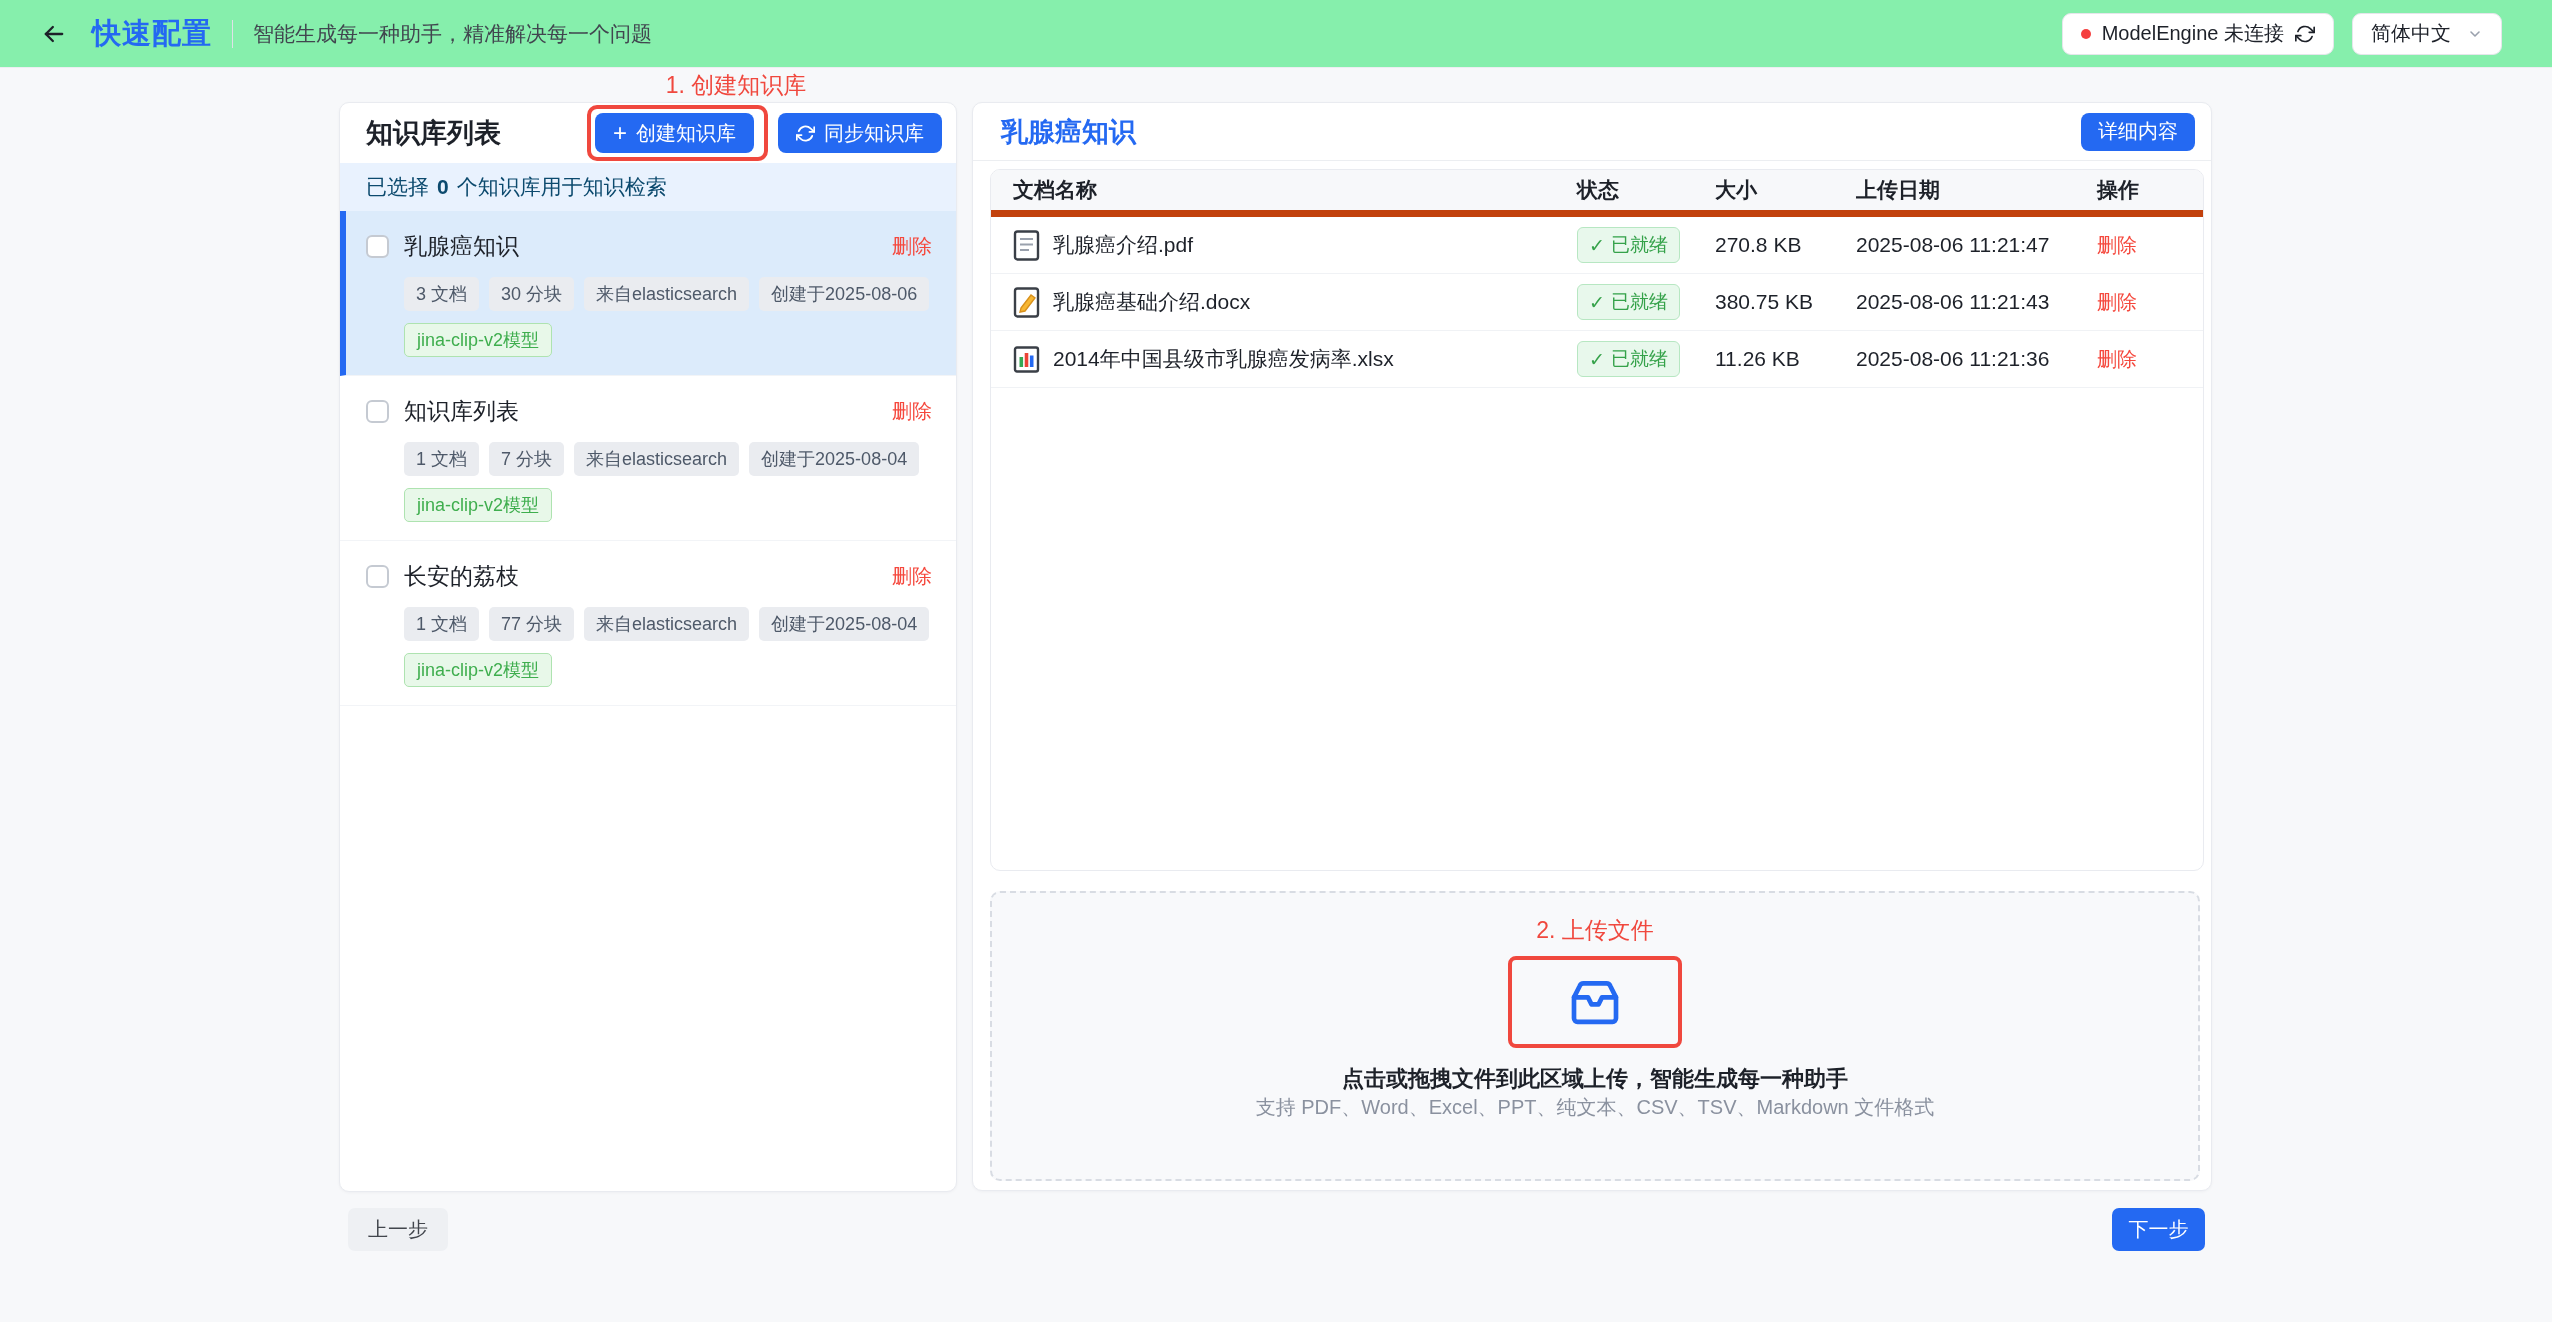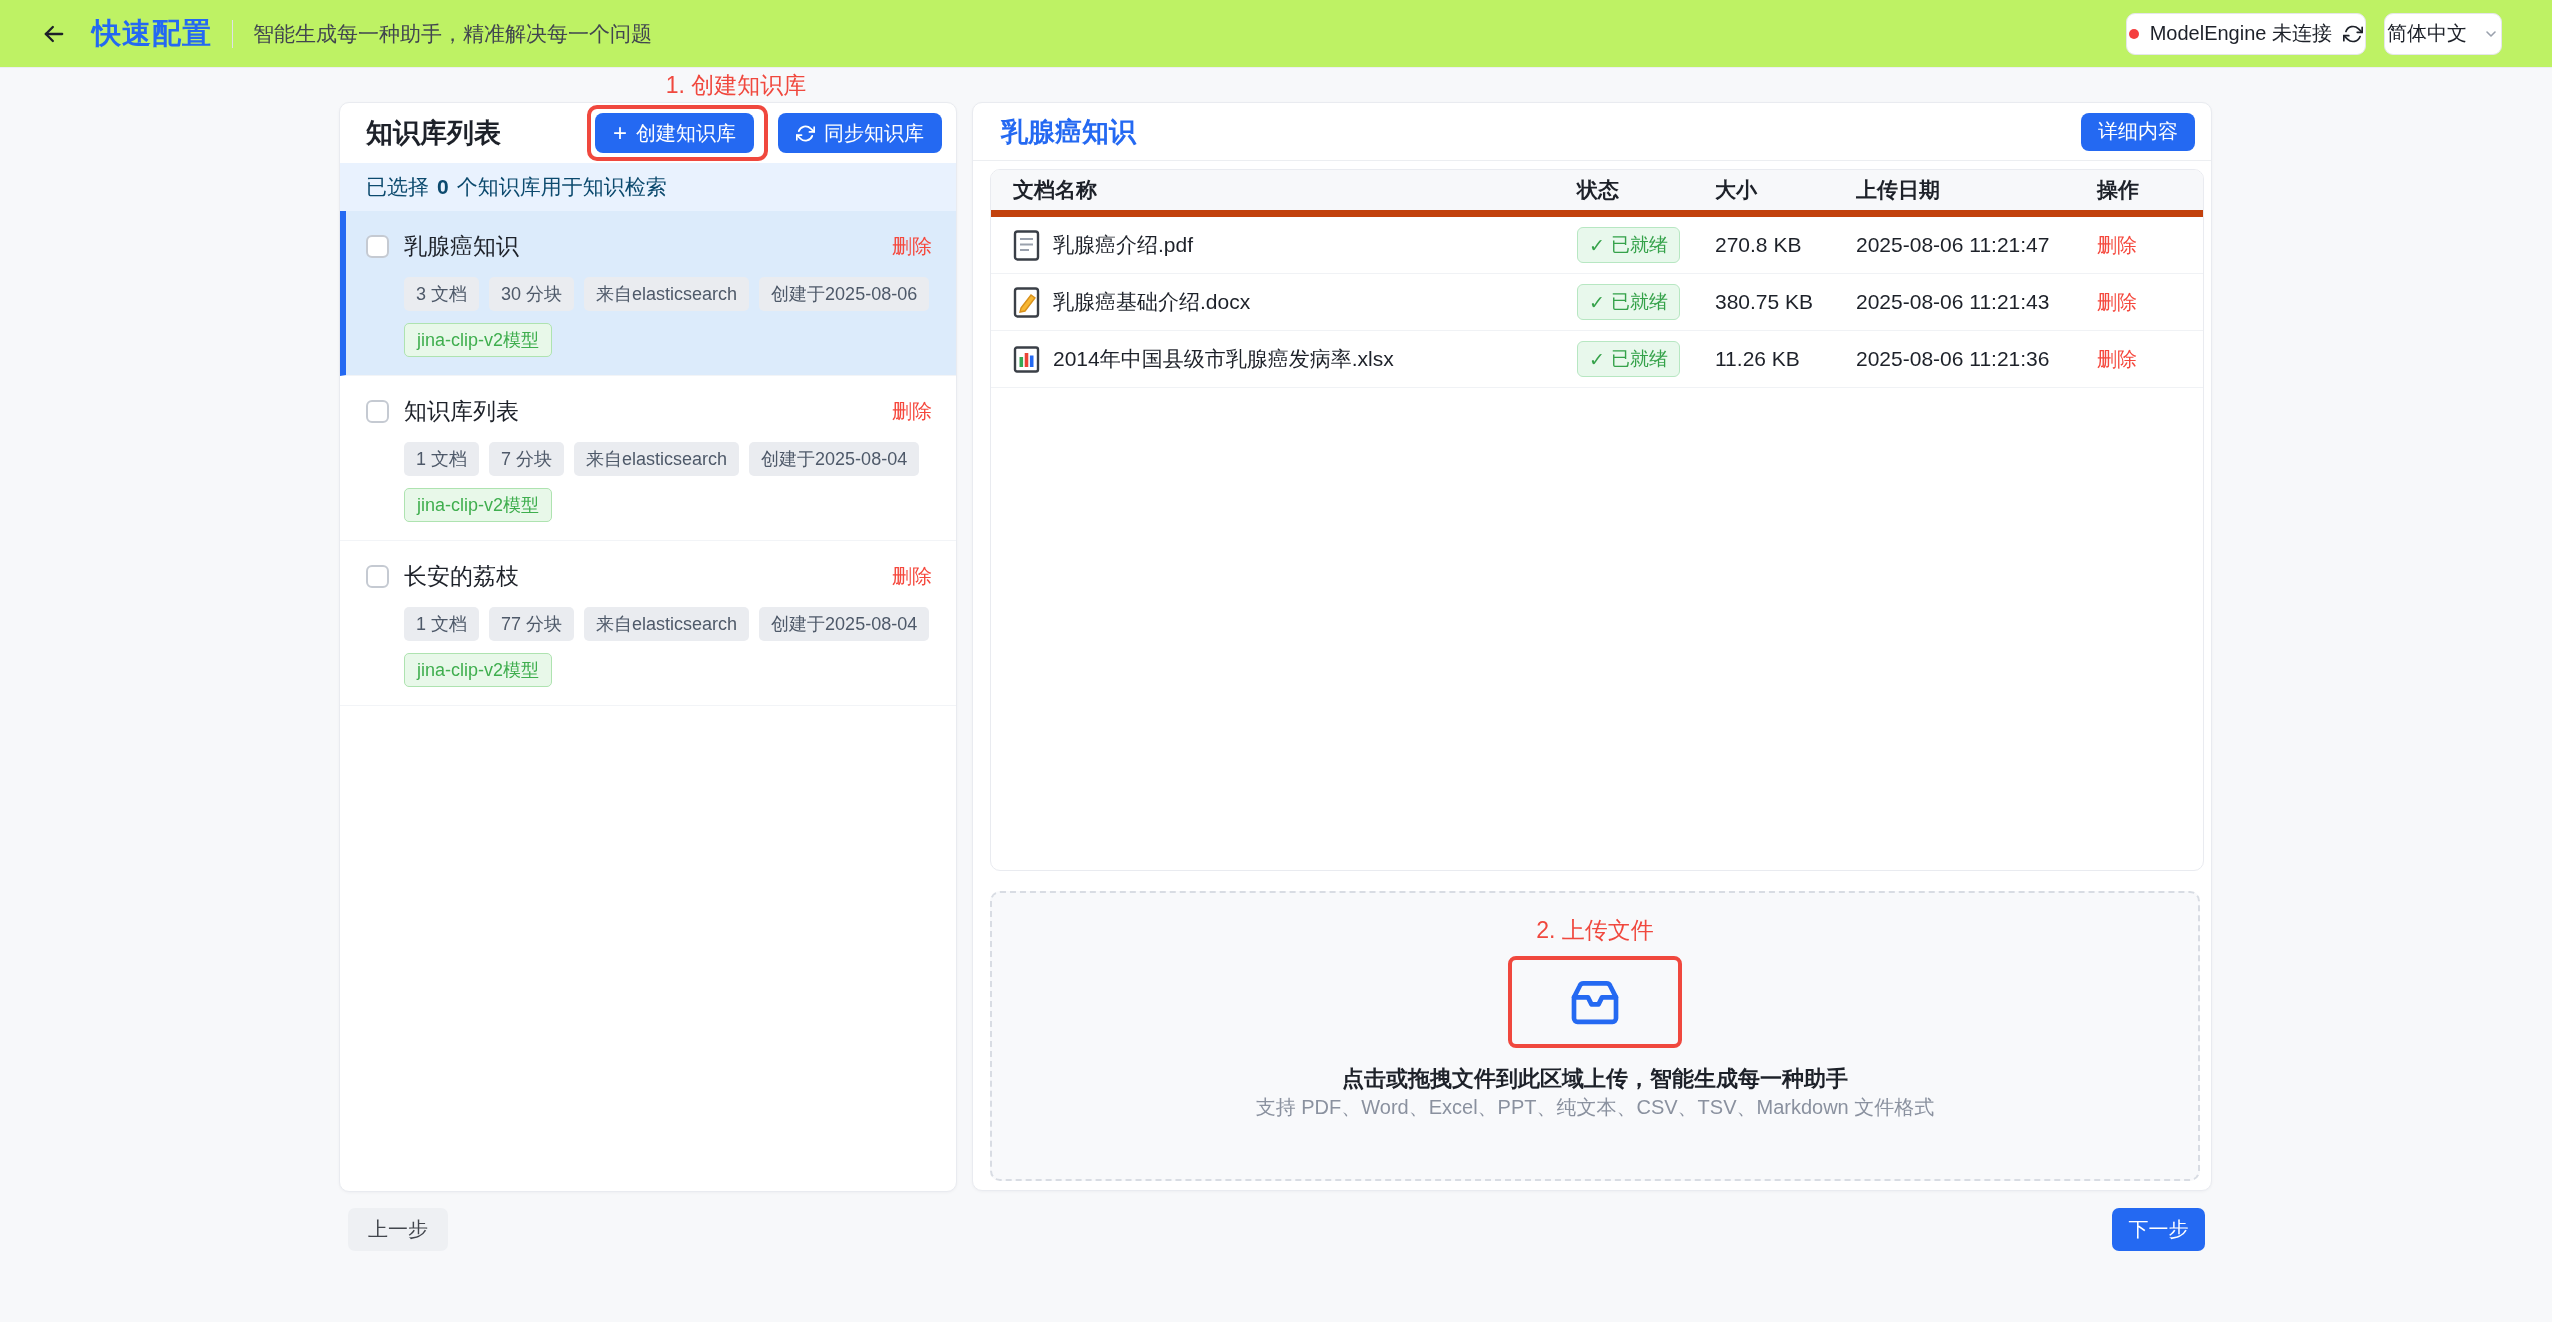--- a/index.html
+++ b/index.html
@@ -6,31 +6,31 @@
   html,body { width:2552px; height:1322px; }
   body {
     font-family:"Liberation Sans","DejaVu Sans",sans-serif;
     background:#f7f8fa; color:#1d2129; overflow:hidden;
   }
   .canvas { position:relative; width:2552px; height:1322px; }
 
   
   .topbar {
     position:absolute; left:0; top:0; width:2552px; height:68px;
-    background:#bef264; border-bottom:1px solid #eceef1;
+    background:#86efac; border-bottom:1px solid #eceef1;
     display:flex; align-items:center;
   }
   .back-btn { margin-left:36px; width:36px; height:36px; display:flex; align-items:center; justify-content:center; cursor:pointer; }
   .page-title { margin-left:20px; font-size:29px; font-weight:700; color:#2469f2; letter-spacing:1px; }
   .tb-divider { width:1px; height:28px; background:#dfe2e8; margin:0 20px; }
   .tb-subtitle { font-size:21px; color:#41464f; }
   .tb-spacer { flex:1; }
   .pill {
     height:42px; border:1px solid #e5e6eb; border-radius:9px; background:#fff;
-    display:flex; align-items:center; gap:11px; padding:0 2px; cursor:pointer;
+    display:flex; align-items:center; gap:11px; padding:0 18px; cursor:pointer;
   }
   .pill.engine { margin-right:18px; }
   .pill.lang { margin-right:50px; gap:16px; }
   .status-dot { width:10px; height:10px; border-radius:50%; background:#f53f3f; }
   .pill-text { font-size:20px; font-weight:500; color:#1d2129; }
 
   
   .anno-text { color:#f0483e; font-size:23px; }
   .anno-step1 { position:absolute; left:648px; top:70px; width:176px; text-align:center; }
   .anno-box-create { border:4px solid #f0483e; border-radius:10px; padding:4px 10px 4px 4px; }

